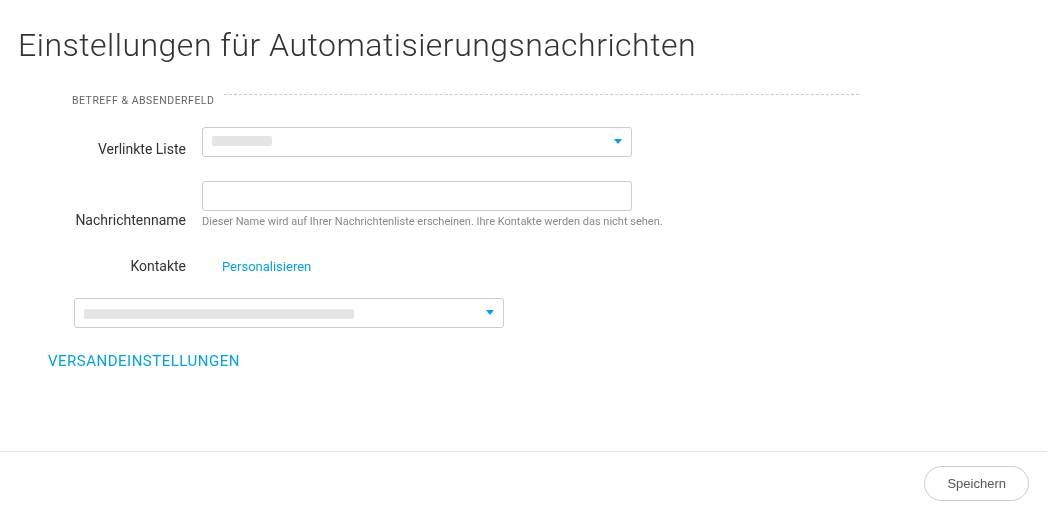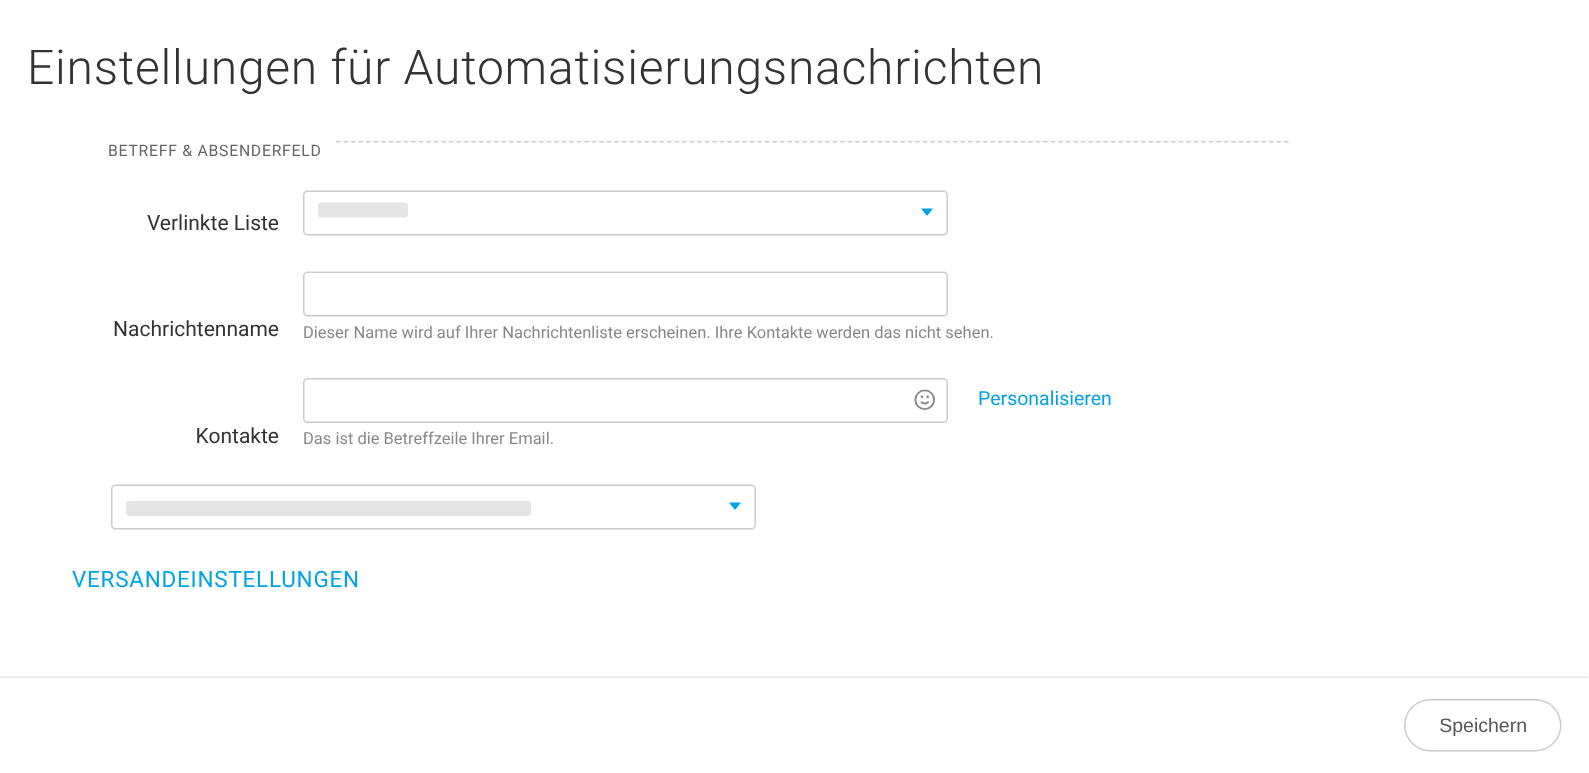--- a/index.html
+++ b/index.html
@@ -127,21 +127,21 @@
     .delivery-settings {
       font-size: 15px;
       letter-spacing: 0.5px;
       color: #00a2e8;
       margin: 15px 0 0 48px;
       cursor: pointer;
     }
     .footer {
       position: absolute;
       left: 0;
-      right: 0;
+      right: 12px;
       bottom: 0;
       border-top: 1px solid #e5e5e5;
       padding: 14px 18px;
       display: flex;
       justify-content: flex-end;
       gap: 12px;
       background: #fff;
     }
     .btn-save {
       background: #fff;
@@ -195,34 +195,20 @@
   <div class="form-label">Nachrichtenname</div>
   <div class="form-input-wrap">
     <input type="text" class="form-text-input" value="" style="">
     <div class="help-text">Dieser Name wird auf Ihrer Nachrichtenliste erscheinen. Ihre Kontakte werden das nicht sehen.</div>
   </div>
 </div>
 
 <div class="form-row">
   <div class="form-label">Kontakte</div>
   <div class="form-row-inline">
-    <div class="form-input-wrap">
-      <div class="subject-input-wrap">
-        <input type="text" class="form-text-input" value="" style="">
-        <span class="emoji-icon">
-          <svg width="15" height="15" viewBox="0 0 24 24" fill="none" stroke="#888" stroke-width="2">
-            <circle cx="12" cy="12" r="10"></circle>
-            <path d="M8 14s1.5 2 4 2 4-2 4-2"></path>
-            <circle cx="9" cy="9" r="0.5" fill="#888"></circle>
-            <circle cx="15" cy="9" r="0.5" fill="#888"></circle>
-          </svg>
-        </span>
-      </div>
-      <div class="help-text">Das ist die Betreffzeile Ihrer Email.</div>
-    </div>
     <span class="side-link">Personalisieren</span>
   </div>
 </div>
 
 <div class="form-row">
   <div class="form-row-inline">
     <div class="form-input-wrap">
       <div class="select-wrapper">
         <div class="form-select"></div>
         <span class="value"><span class="redacted-bar redacted-long"></span></span>

